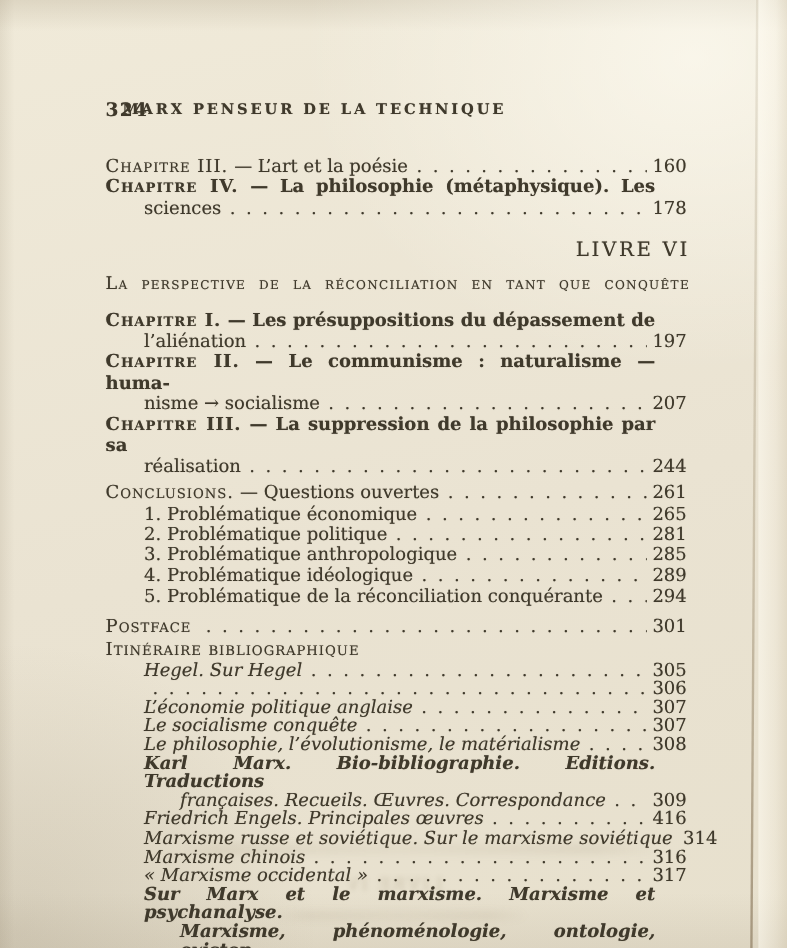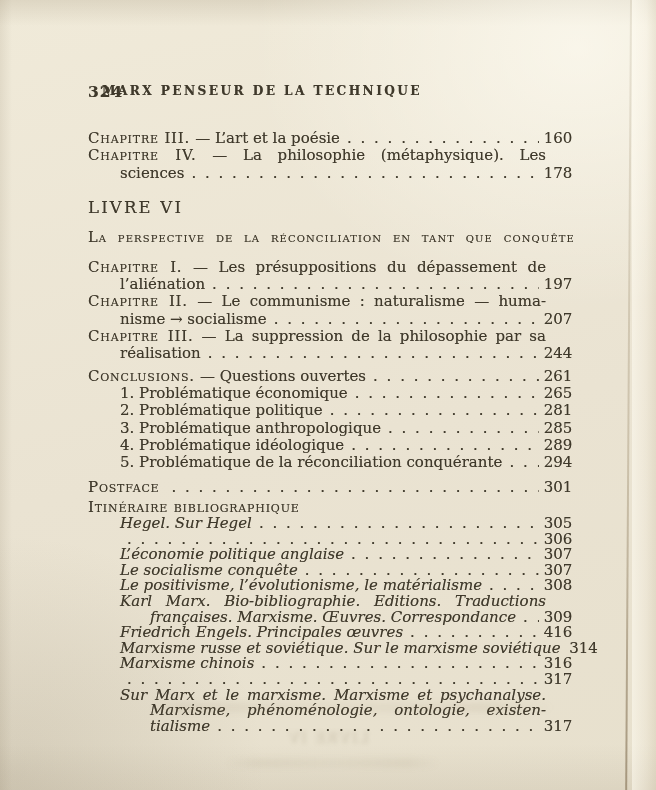--- a/index.html
+++ b/index.html
@@ -21,37 +21,37 @@
     position: absolute; left: 88px; top: 82px; width: 487px;
     text-shadow: 0 0 .6px rgba(63,57,43,.55);
   }
   
   .header { position: relative; height: 20px; margin-bottom: 28px; }
   .pnum { position: absolute; left: 0; top: 0; font-size: 15.5px; font-weight: bold; letter-spacing: 1px; }
   .rtitle { display: block; text-align: left; font-size: 12.2px; font-weight: bold; letter-spacing: 2.4px; padding-left: 14px; padding-top: 2px; }
   
   .toc { font-size: 15px; }
   .row { display: flex; align-items: baseline; line-height: 17.3px; }
-  .jrow { display: block; line-height: 17.3px; text-align: justify; text-align-last: justify; padding-right: 29px; }
+  .jrow { display: block; line-height: 17.3px; text-align: justify; text-align-last: justify; padding-right: 29px; font-weight: bold; }
   .ind1 { padding-left: 32px; }
   .ind2 { padding-left: 62px; }
   .it { font-style: italic; line-height: 15.6px; }
   .sc { font-variant: small-caps; letter-spacing: .8px; }
   .row .sc { margin-right: 5px; white-space: nowrap; }
   .txt { white-space: nowrap; }
   .jrow .txt { white-space: normal; }
   .leader { flex: 1 1 auto; overflow: hidden; white-space: nowrap; margin: 0 2px 0 7px; min-width: 8px; }
   .leader::after {
     content: ". . . . . . . . . . . . . . . . . . . . . . . . . . . . . . . . . . . . . . . . . . . . . . . . . . . . . . . . . . . . . . . . . . . . . .";
     word-spacing: 4px; font-style: normal;
   }
   .spacer { flex: 1 1 auto; min-width: 6px; }
   .pg { min-width: 34px; text-align: center; white-space: nowrap; font-style: normal; }
   
-  .livre { text-align: left; font-size: 16.5px; letter-spacing: 2.2px; margin: 16px 0 11px; }
+  .livre { text-align: right; font-size: 16.5px; letter-spacing: 2.2px; margin: 16px 0 11px; }
   .subtitle { font-variant: small-caps; font-size: 14.6px; letter-spacing: 1.1px; text-align: justify; text-align-last: justify; margin-bottom: 13px; line-height: 18px; }
   
   .edge { position: absolute; top: 0; left: 630px; width: 2px; height: 790px;
     background: linear-gradient(to bottom, rgba(150,134,104,.15), rgba(146,128,96,.35) 60%, rgba(120,100,70,.55) 95%);
     transform: rotate(.35deg); transform-origin: top center; }
   .edgelight { position: absolute; top: 0; left: 632px; width: 24px; height: 790px;
     background: linear-gradient(to right, rgba(255,252,242,.55), rgba(248,242,228,.25) 60%, rgba(214,203,180,.35)); }
   .st { position: absolute; filter: blur(3px); opacity: .5; pointer-events: none; }
   .st1 { top: 703px; left: 150px; width: 405px; height: 9px;
     background: linear-gradient(90deg, transparent, rgba(139,124,96,.22) 8%, rgba(139,124,96,.12) 45%, rgba(139,124,96,.22) 85%, transparent); }
@@ -158,46 +158,47 @@
         <span class="txt">L’économie politique anglaise</span>
         <span class="leader"></span>
         <span class="pg">307</span>
       </div>
       <div class="row ind1 it">
         <span class="txt">Le socialisme conquête</span>
         <span class="leader"></span>
         <span class="pg">307</span>
       </div>
       <div class="row ind1 it">
-        <span class="txt">Le positivisme, l’évolutionisme, le matérialisme</span>
+        <span class="txt">Le philosophie, l’évolutionisme, le matérialisme</span>
         <span class="leader"></span>
         <span class="pg">308</span>
       </div>
       <div class="jrow ind1 it"><span class="txt">Karl Marx. Bio-bibliographie. Editions. Traductions</span></div>
       <div class="row ind2 it">
-        <span class="txt">françaises. Marxisme. Œuvres. Correspondance</span>
+        <span class="txt">françaises. Recueils. Œuvres. Correspondance</span>
         <span class="leader"></span>
         <span class="pg">309</span>
       </div>
       <div class="row ind1 it">
         <span class="txt">Friedrich Engels. Principales œuvres</span>
         <span class="leader"></span>
         <span class="pg">416</span>
       </div>
       <div class="row ind1 it">
         <span class="txt">Marxisme russe et soviétique. Sur le marxisme soviétique</span>
         <span class="spacer"></span>
         <span class="pg">314</span>
       </div>
       <div class="row ind1 it">
         <span class="txt">Marxisme chinois</span>
         <span class="leader"></span>
         <span class="pg">316</span>
       </div>
       <div class="row ind1 it">
+        <span class="txt">« Marxisme occidental »</span>
         <span class="leader"></span>
         <span class="pg">317</span>
       </div>
       <div class="jrow ind1 it"><span class="txt">Sur Marx et le marxisme. Marxisme et psychanalyse.</span></div>
       <div class="jrow ind2 it"><span class="txt">Marxisme, phénoménologie, ontologie, existen-</span></div>
       <div class="row ind2 it">
         <span class="txt">tialisme</span>
         <span class="leader"></span>
         <span class="pg">317</span>
       </div>

